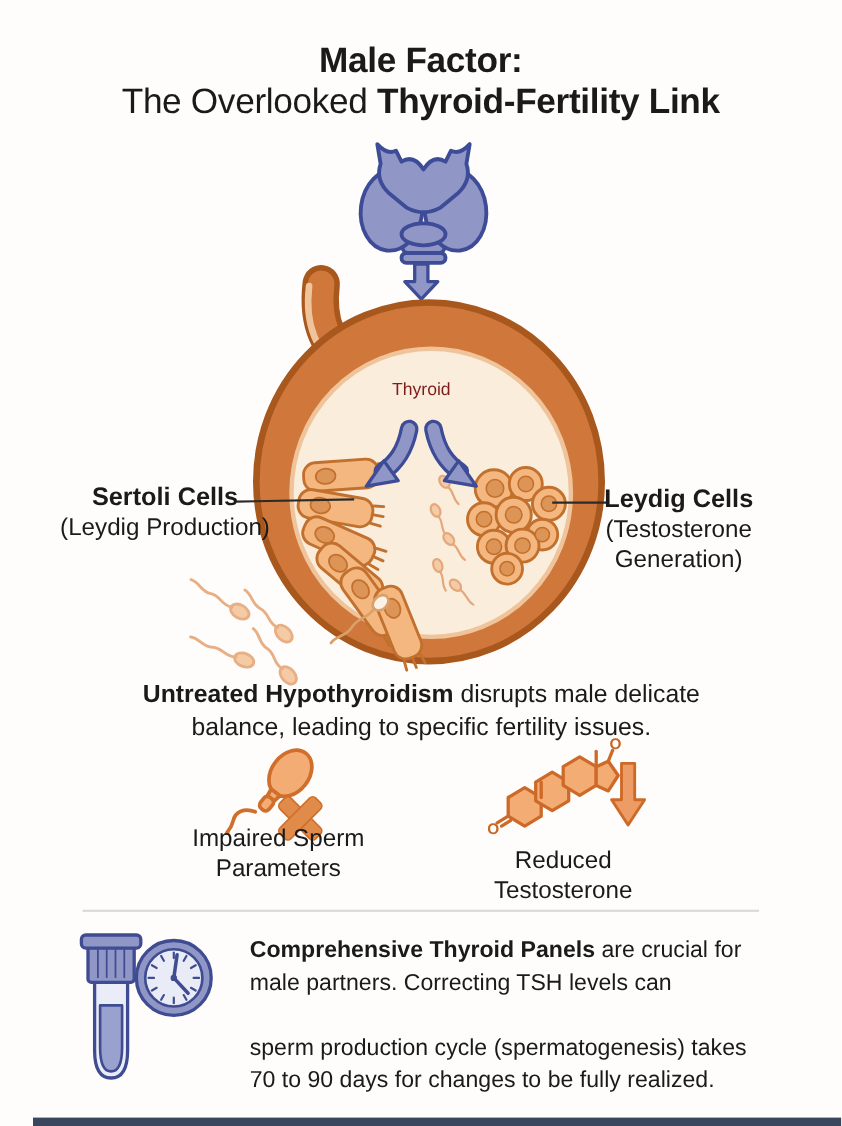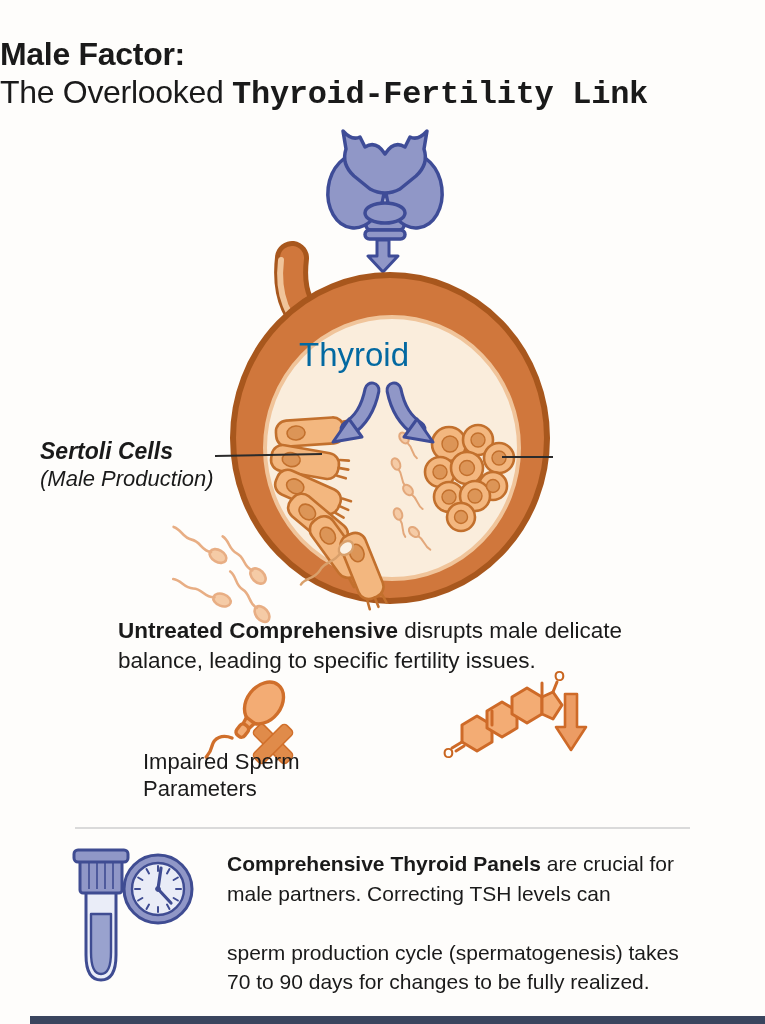--- a/index.html
+++ b/index.html
@@ -1,24 +1,24 @@
 <!DOCTYPE html>
 <html><head>
 <meta charset="utf-8">
 <style>
   html,body{margin:0;padding:0;background:#ffffff;}
   #frame{position:relative;width:765px;height:1024px;background:#FEFDFB;overflow:hidden;
          font-family:"Liberation Sans","DejaVu Sans",sans-serif;color:#1a1a1a;}
   .abs{position:absolute;}
-  .ctr{text-align:left;}
+  .ctr{text-align:center;}
   #title1{left:0;top:36px;width:765px;font-size:32px;font-weight:700;letter-spacing:-.3px;}
   #title2{left:0;top:74px;width:765px;font-size:32px;letter-spacing:-.3px;}
-  #title2 b{font-weight:700;font-family:Liberation Mono, monospace;}
-  #hormones{left:299px;top:341px;width:200px;font-size:33px;line-height:27px;color:#0369a1;}
-  .side-label{font-size:22px;line-height:27px;font-style:italic;}
+  #title2 b{font-weight:700;}
+  #hormones{left:283px;top:341px;width:200px;font-size:16px;line-height:27px;color:#7f1d1d;}
+  .side-label{font-size:22px;line-height:27px;}
   .side-label .nm{font-weight:700;font-size:23px;}
   #sertoli-label{left:40px;top:438px;width:220px;}
   #leydig-label{left:512px;top:440px;width:210px;}
   #statement{left:118px;top:616px;width:530px;font-size:22.5px;line-height:30px;}
   #statement b{font-weight:700;}
   .effect-cap{font-size:22px;line-height:27px;}
   #cap-impaired{left:143px;top:748px;width:220px;}
   #cap-reduced{left:402px;top:768px;width:220px;}
   #divider{left:75px;top:827px;width:615px;height:2px;background:#DADADA;}
   #duration{left:103px;top:928px;width:114px;font-size:26px;line-height:27px;font-weight:700;}
@@ -275,35 +275,44 @@
       <circle cx="158" cy="889" r="2.4" fill="#3F4C92"></circle>
     </g>
   </svg>
 
   <div id="hormones" class="abs ctr">
     <div>Thyroid</div>
   </div>
 
   <div id="sertoli-label" class="abs ctr side-label">
     <div class="nm">Sertoli Cells</div>
-    <div>(Male Production)</div>
-  </div>
-
+    <div>(Leydig Production)</div>
+  </div>
+
+  <div id="leydig-label" class="abs ctr side-label">
+    <div class="nm">Leydig Cells</div>
+    <div>(Testosterone</div>
+    <div>Generation)</div>
+  </div>
 
   <div id="statement" class="abs ctr">
-    <b>Untreated Comprehensive</b><span> disrupts male delicate</span><br>
+    <b>Untreated Hypothyroidism</b><span> disrupts male delicate</span><br>
     <span>balance, leading to specific fertility issues.</span>
   </div>
 
   <div class="abs atom" style="left:443px;top:745px;">O</div>
   <div class="abs atom" style="left:554px;top:668px;">O</div>
 
   <div id="cap-impaired" class="abs ctr effect-cap">
     <div>Impaired Sperm</div>
     <div>Parameters</div>
+  </div>
+  <div id="cap-reduced" class="abs ctr effect-cap">
+    <div>Reduced</div>
+    <div>Testosterone</div>
   </div>
 
   <div id="divider" class="abs"></div>
 
 
   <div id="footer-para" class="abs">
     <b>Comprehensive Thyroid Panels</b><span> are crucial for</span><br>
     <span>male partners. Correcting TSH levels can</span><br>
     <br>
     <span>sperm production cycle (spermatogenesis) takes</span><br>

